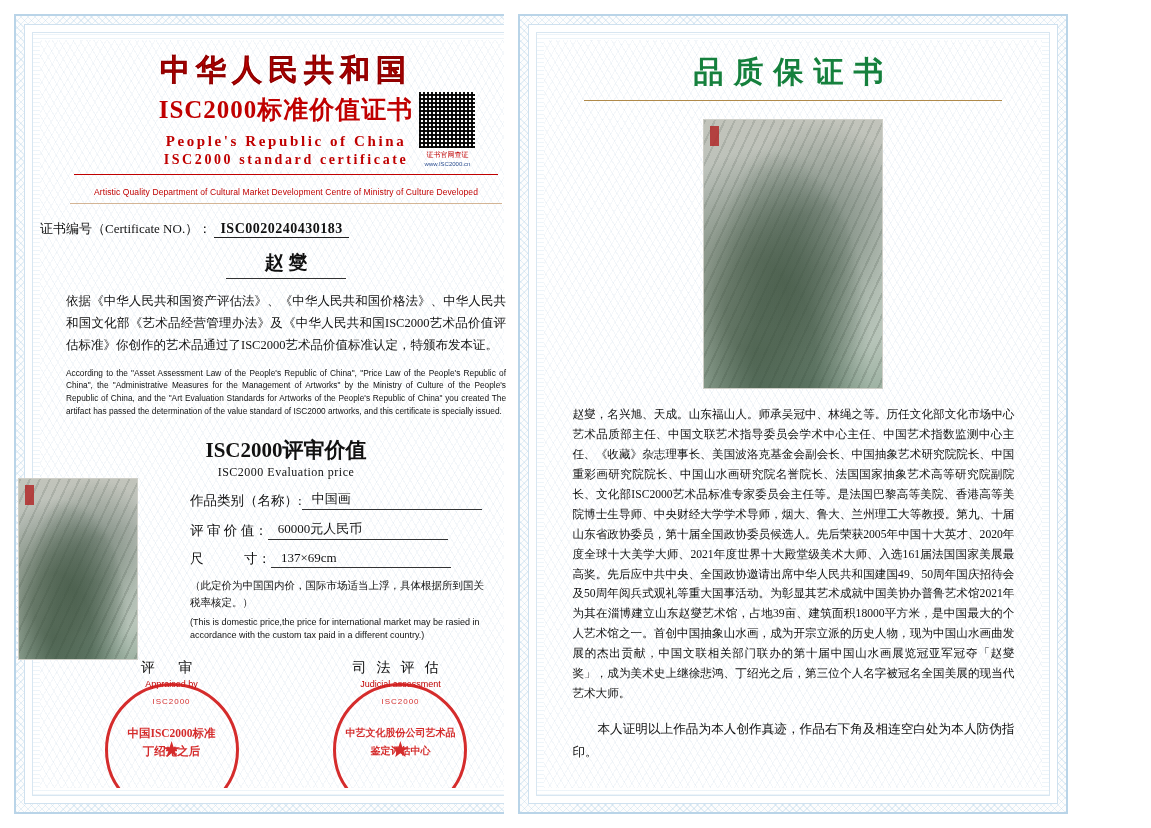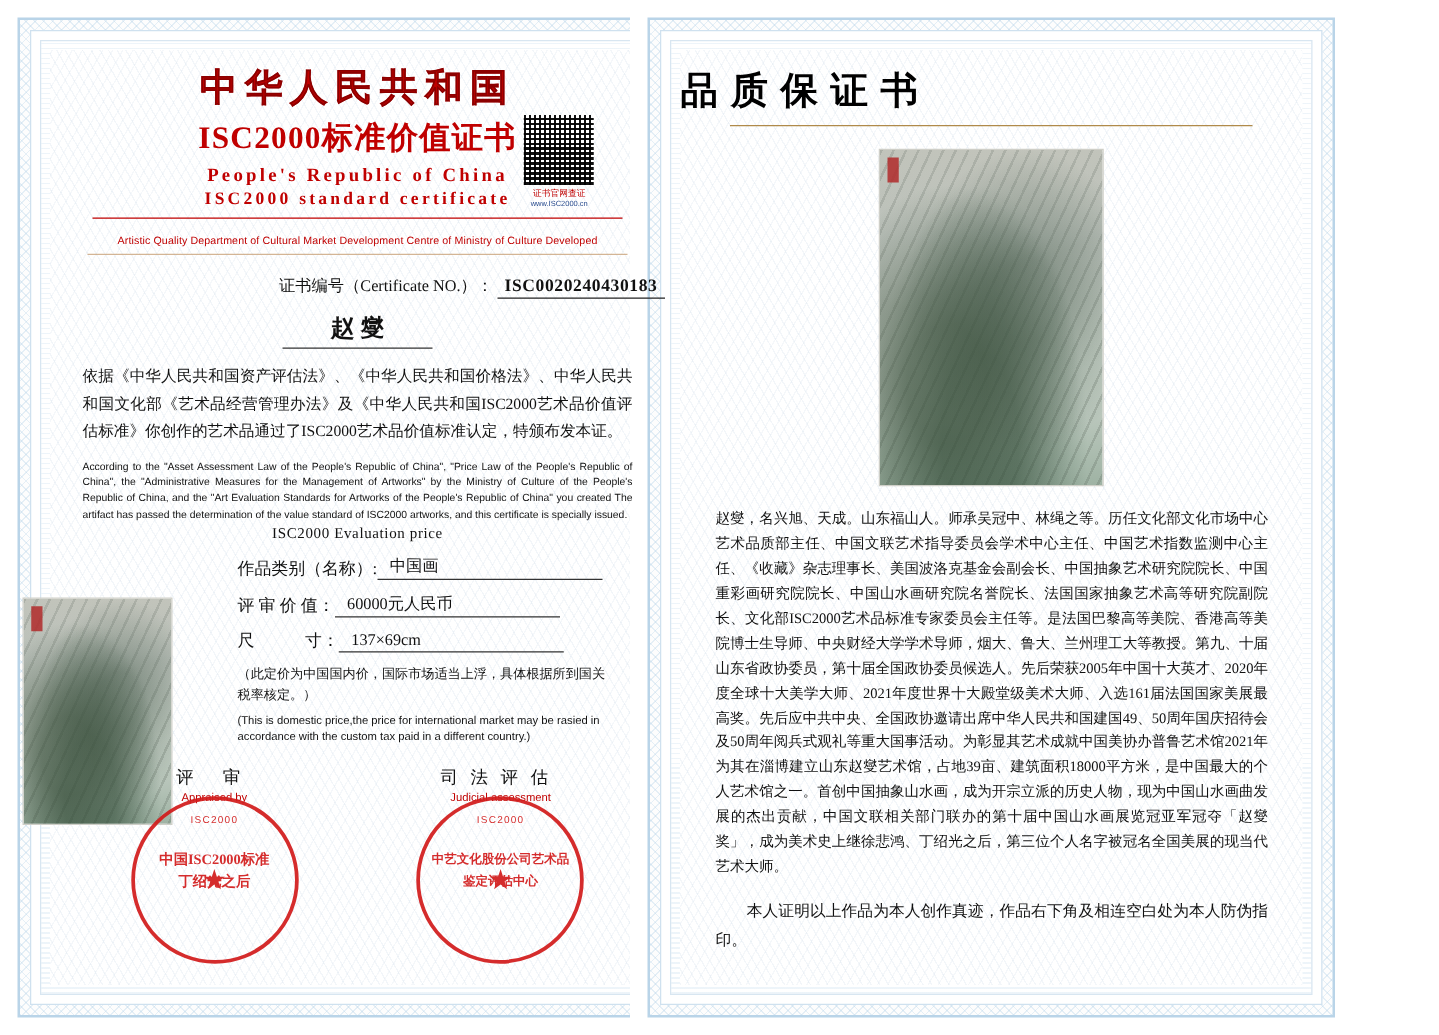--- a/index.html
+++ b/index.html
@@ -159,21 +159,21 @@
     letter-spacing: 0px;
   }
   .qr-url {
     font-size: 6px;
     color: #2a4d8f;
     margin-top: 1px;
   }
 
   .row-certno {
     margin-top: 16px;
-    text-align: right;
+    text-align: left;
     font-size: 13px;
     color: #111;
     font-family: "Liberation Serif", serif;
   }
   .certno-val {
     font-weight: bold;
     font-size: 14px;
     border-bottom: 1px solid #222;
     padding: 0 6px 1px 6px;
     letter-spacing: 0.5px;
@@ -326,21 +326,22 @@
   .painting-left {
     position: absolute;
     left: 18px;
     top: 478px;
     width: 118px;
     height: 180px;
   }
 
   
   .r-title-cn {
-    color: #000000;
+    text-align: center;
+    color: #15803d;
     font-weight: bold;
     font-size: 30px;
     letter-spacing: 10px;
     font-family: "Liberation Serif", serif;
   }
   .r-title-en {
     text-align: center;
     color: #111;
     font-weight: bold;
     font-size: 19px;
@@ -400,20 +401,21 @@
         <div class="row-certno">
           <span>证书编号（Certificate NO.）：</span>
           <span class="certno-val">ISC0020240430183</span>
         </div>
 
         <div class="name-line">赵  燮</div>
 
         <div class="para-cn">依据《中华人民共和国资产评估法》、《中华人民共和国价格法》、中华人民共和国文化部《艺术品经营管理办法》及《中华人民共和国ISC2000艺术品价值评估标准》你创作的艺术品通过了ISC2000艺术品价值标准认定，特颁布发本证。</div>
         <div class="para-en">According to the "Asset Assessment Law of the People's Republic of China", "Price Law of the People's Republic of China", the "Administrative Measures for the Management of Artworks" by the Ministry of Culture of the People's Republic of China, and the "Art Evaluation Standards for Artworks of the People's Republic of China" you created The artifact has passed the determination of the value standard of ISC2000 artworks, and this certificate is specially issued.</div>
 
+        <div class="sec-title">ISC2000评审价值</div>
         <div class="sec-sub">ISC2000 Evaluation price</div>
 
         <div class="field">
           <span class="lbl">作品类别（名称）:</span>
           <span class="val">中国画</span>
         </div>
         <div class="field">
           <span class="lbl">评 审 价 值：</span>
           <span class="val">60000元人民币</span>
         </div>

